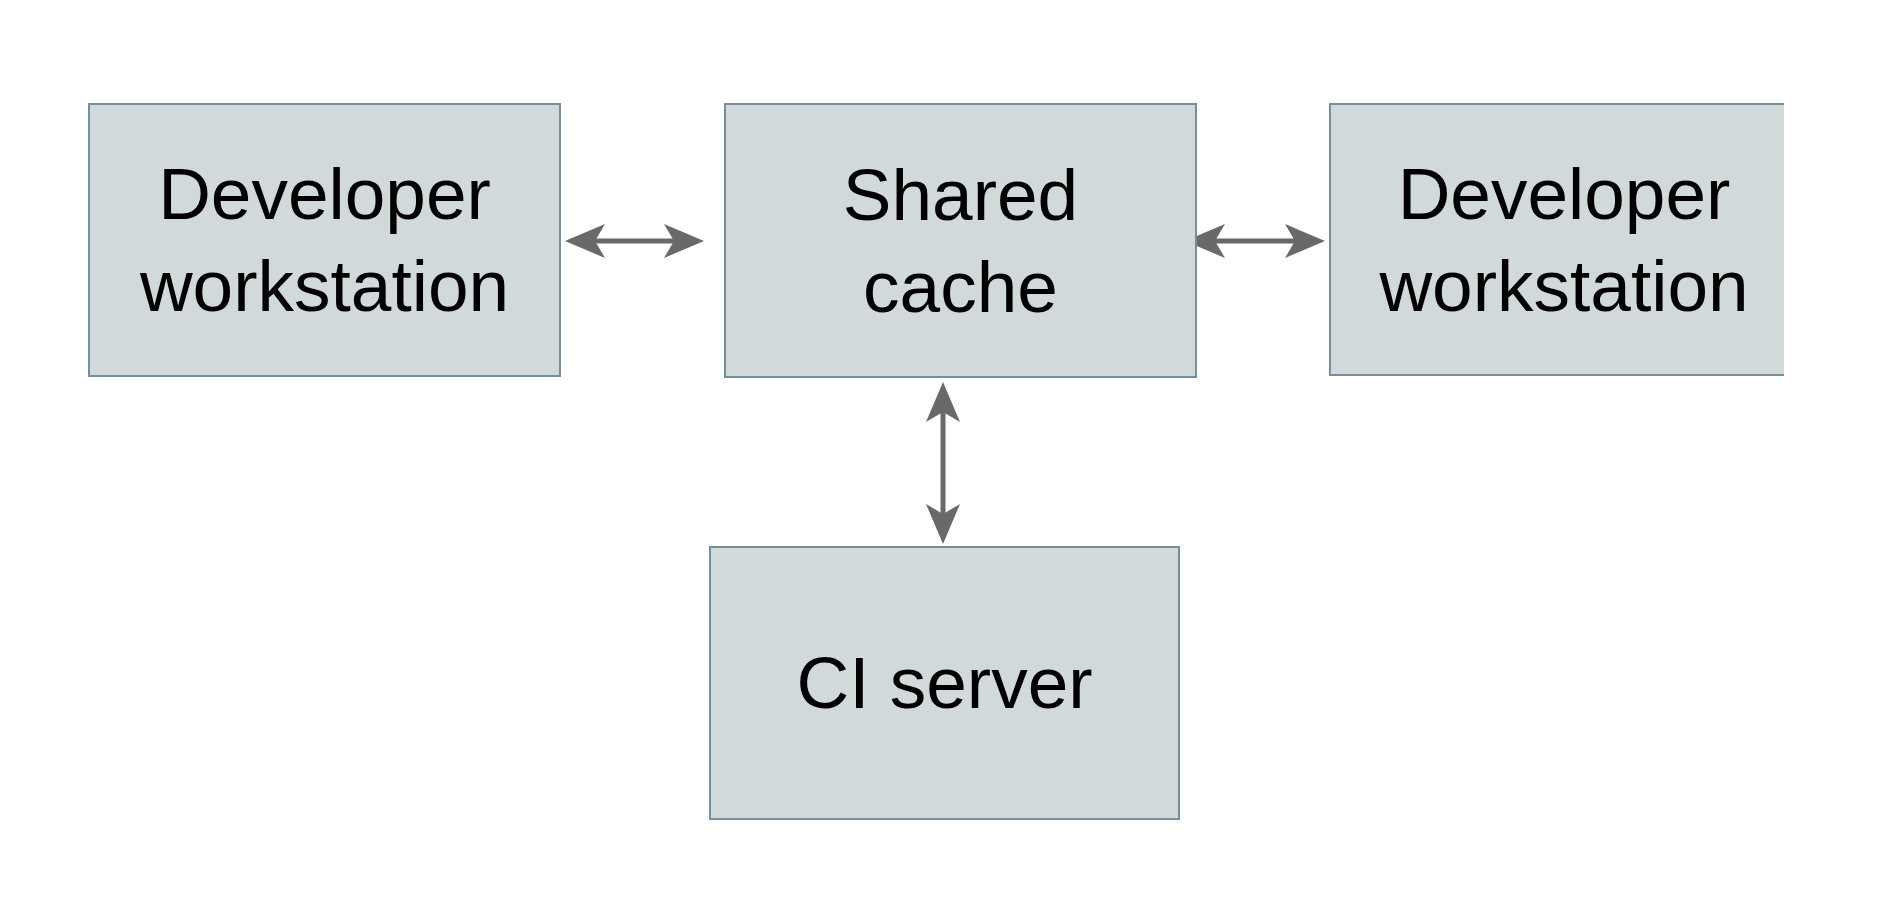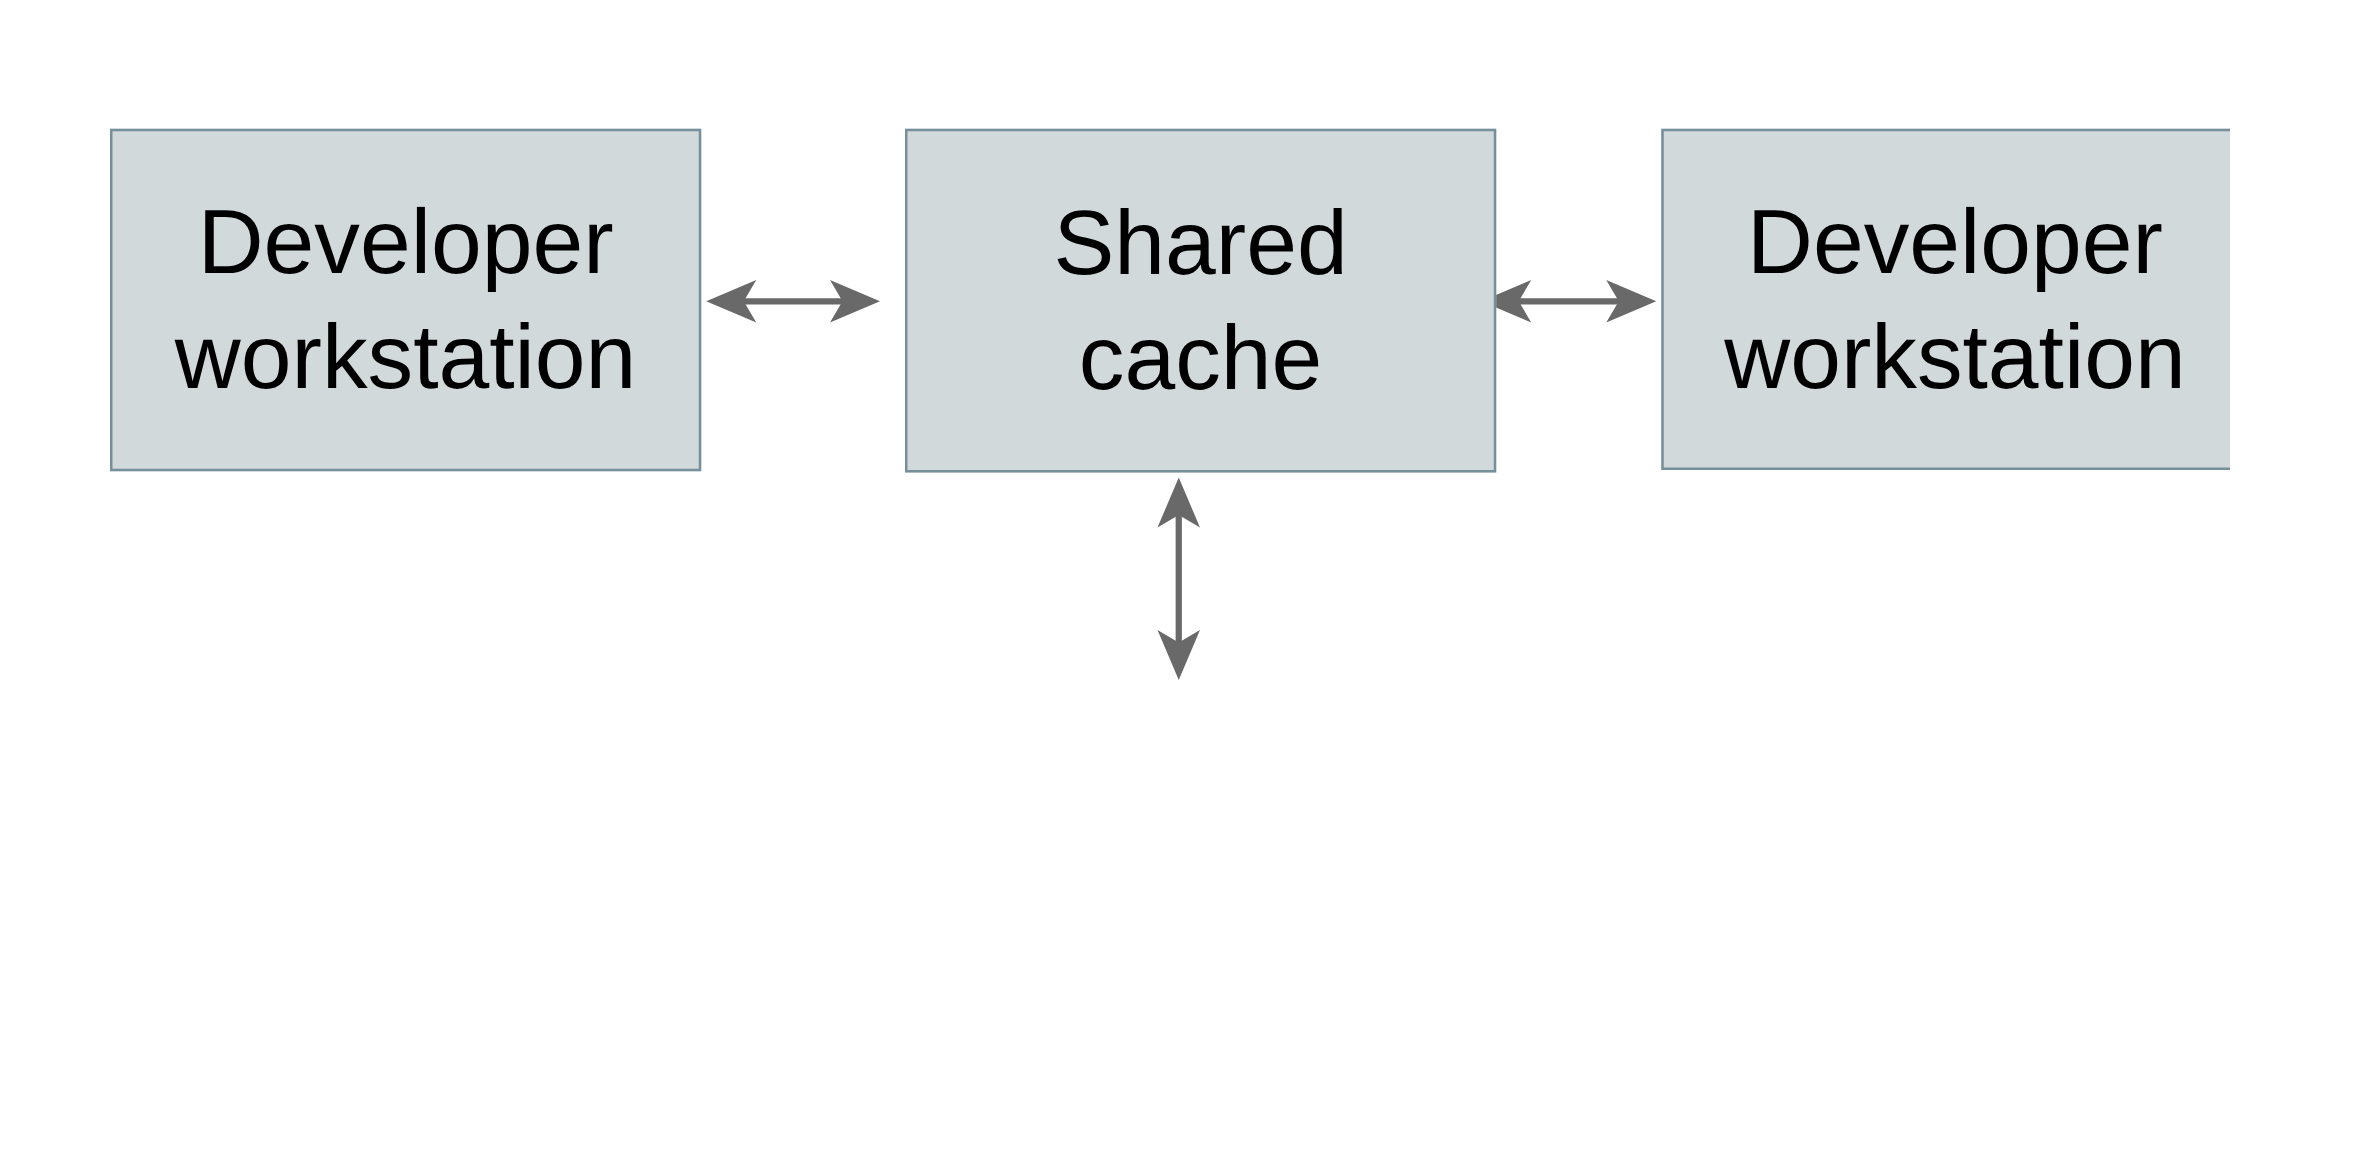--- a/index.html
+++ b/index.html
@@ -78,14 +78,17 @@
   <div class="node" id="node-shared">
     <div class="node-label">Shared
 cache</div>
   </div>
 
   <div class="node" id="node-dev-right">
     <div class="node-label">Developer
 workstation</div>
   </div>
 
+  <div class="node" id="node-ci">
+    <div class="node-label">CI server</div>
+  </div>
 
 </div>
 
 </body></html>

